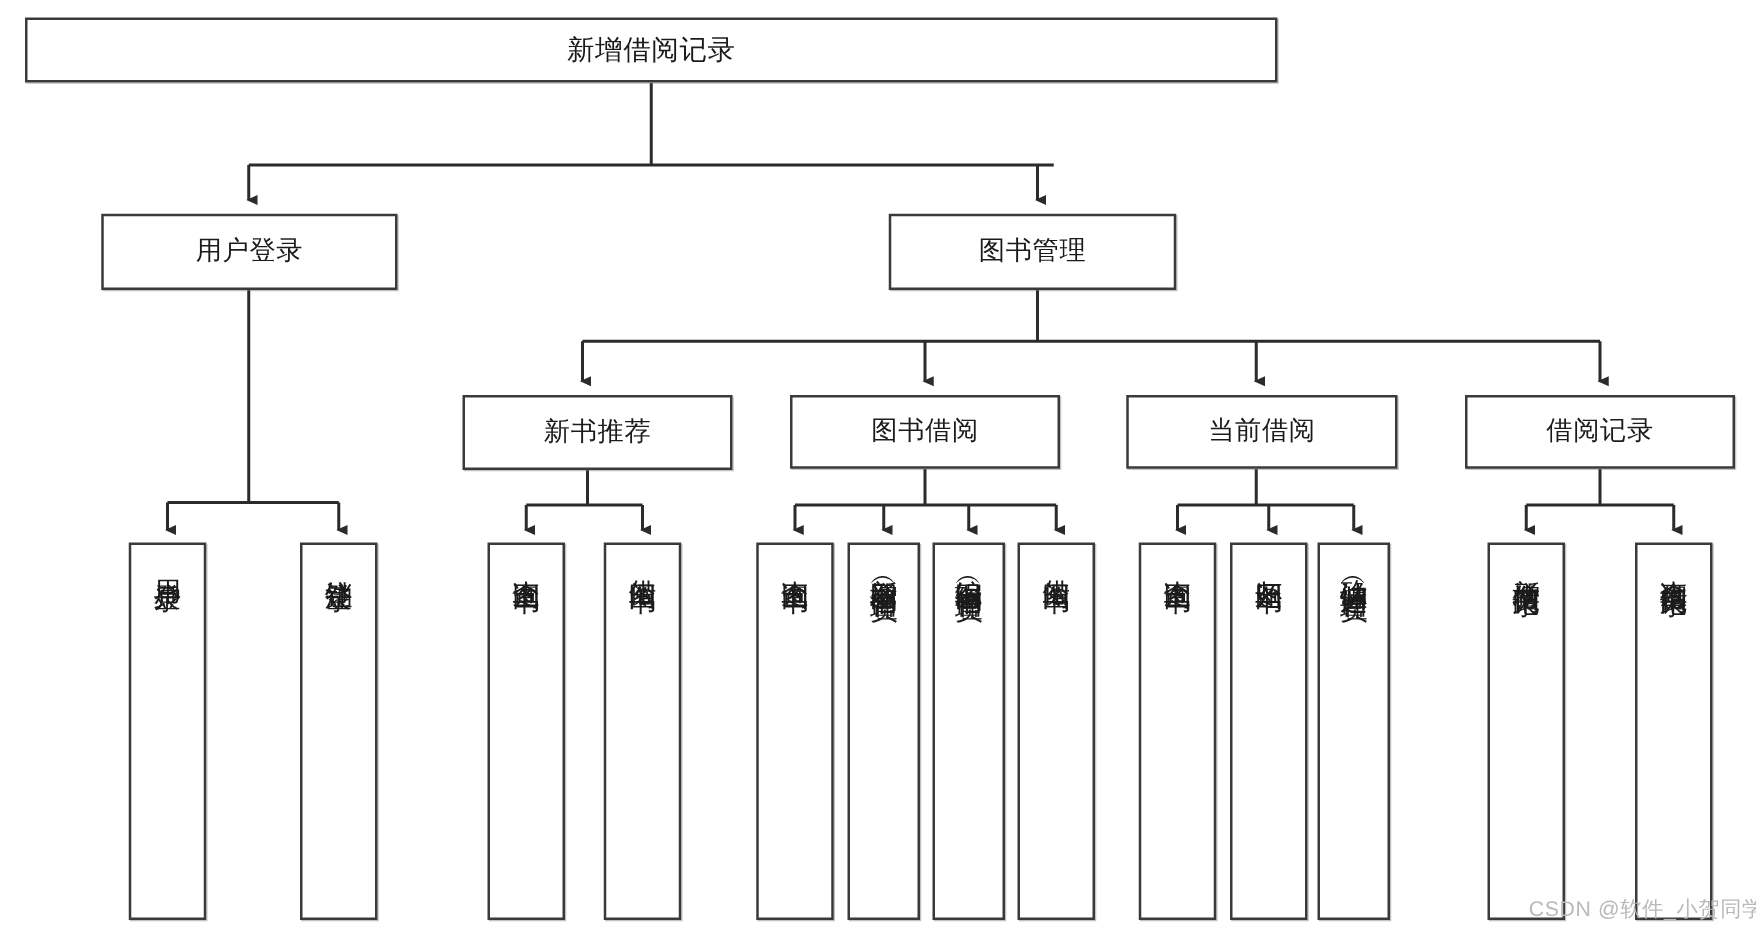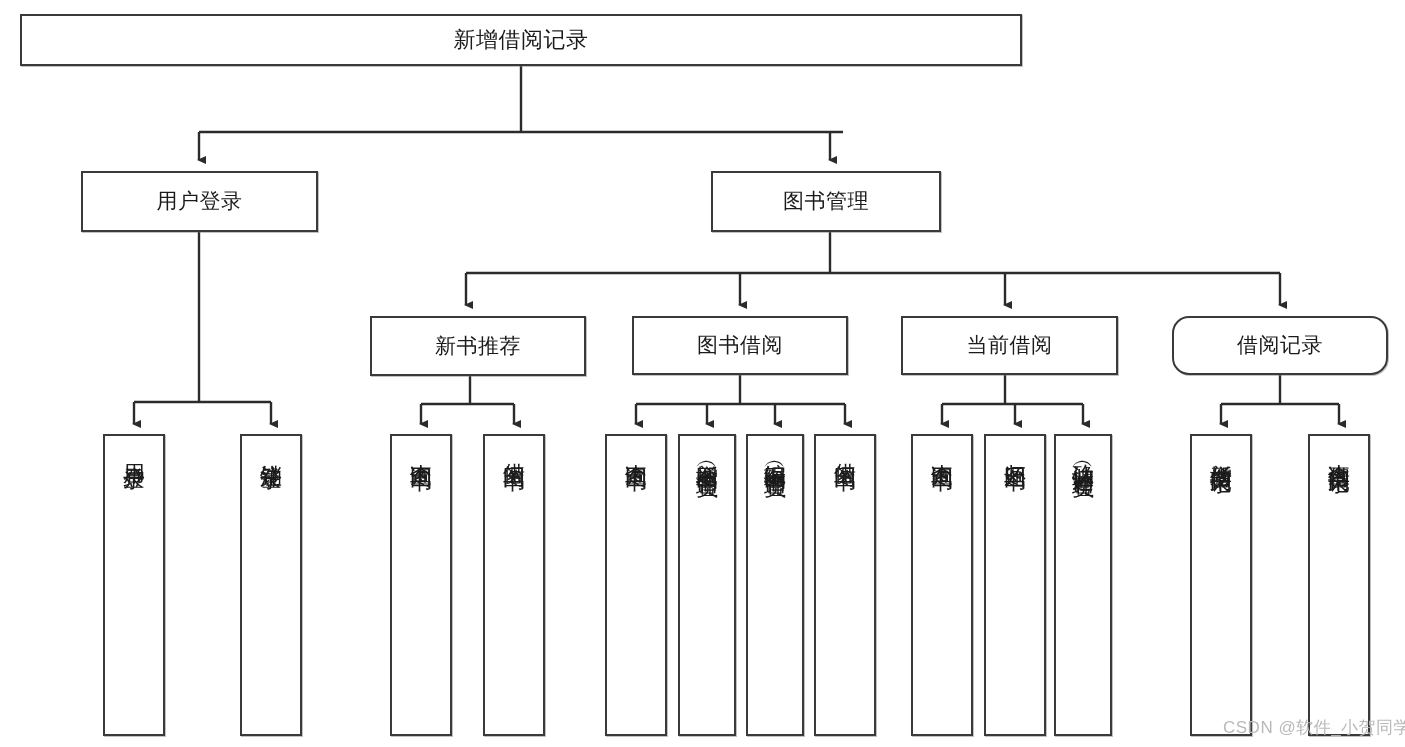--- a/index.html
+++ b/index.html
@@ -135,21 +135,21 @@
 
   <div class="node horiz" style="left:370px; top:316px; width:216px; height:60px;">
     <span class="label">新书推荐</span>
   </div>
   <div class="node horiz" style="left:901px; top:316px; width:217px; height:59px;">
     <span class="label">当前借阅</span>
   </div>
   <div class="node horiz" style="left:632px; top:316px; width:216px; height:59px;">
     <span class="label">图书借阅</span>
   </div>
-  <div class="node horiz" style="left:1172px; top:316px; width:216px; height:59px;border-radius:17px;">
+  <div class="node horiz" style="left:1172px; top:316px; width:216px; height:59px;">
     <span class="label">借阅记录</span>
   </div>
 
   <div class="node vert" style="left:103px; top:434px; width:62px; height:302px;">
     <span class="label">用户登录</span>
   </div>
   <div class="node vert" style="left:240px; top:434px; width:62px; height:302px;">
     <span class="label">注销登录</span>
   </div>
 

